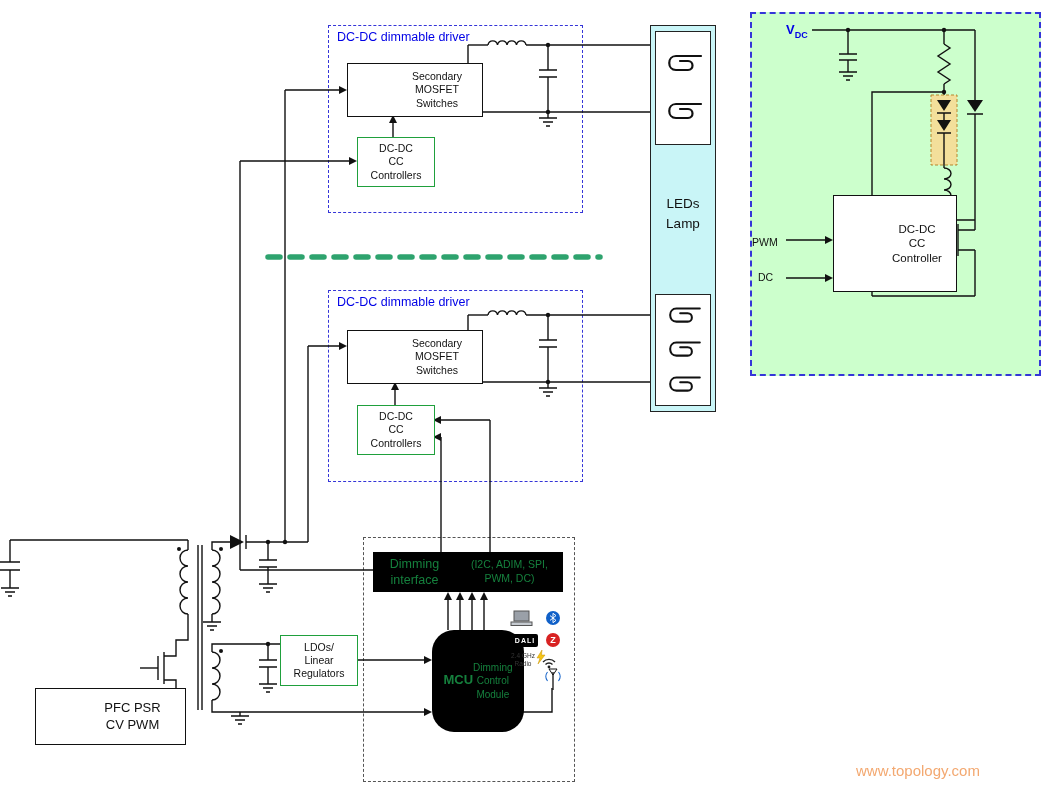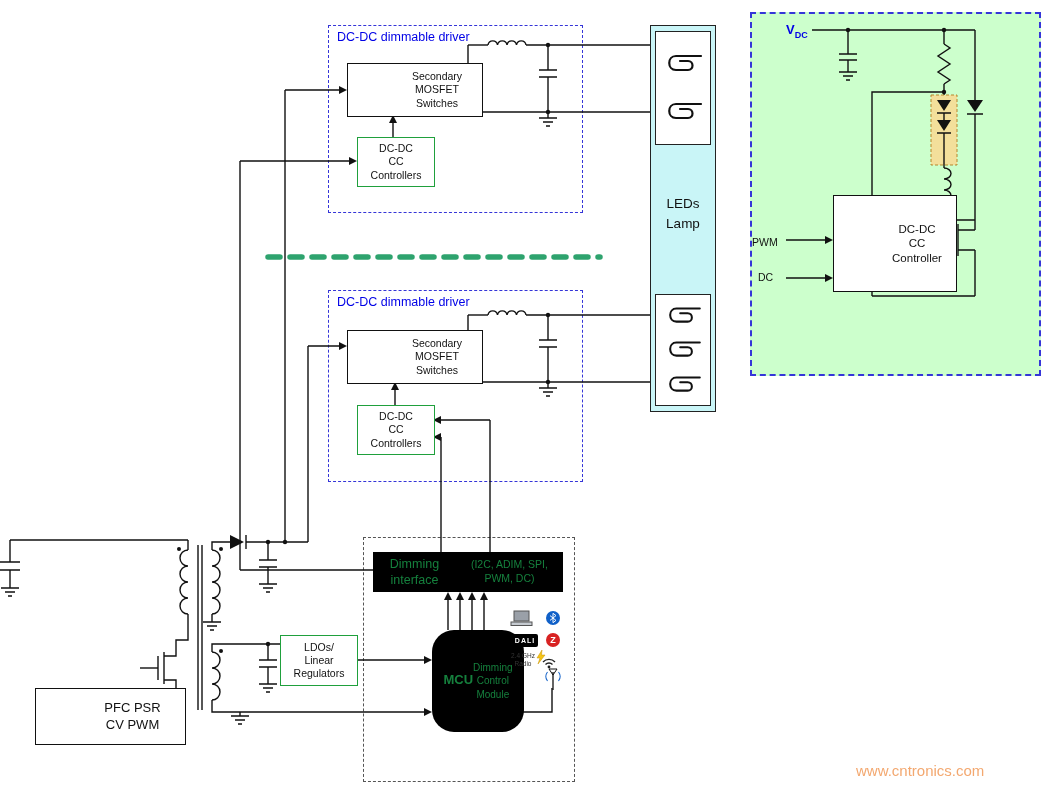--- a/index.html
+++ b/index.html
@@ -286,15 +286,15 @@
       <path d="M2,6 a8,8 0 0 1 12,0 M4.5,8.5 a4.8,4.8 0 0 1 7,0" stroke="#222" stroke-width="1.3" fill="none"></path>
       <circle cx="8" cy="11" r="1.4" fill="#222"></circle>
     </svg>
     <svg class="abs" style="left:36px;top:60px;" width="18" height="24" viewBox="0 0 18 24">
       <path d="M9,4 V22" stroke="#111" stroke-width="1.3" fill="none"></path>
       <polygon points="5,1 13,1 9,7" fill="none" stroke="#111" stroke-width="1"></polygon>
       <path d="M3.5,4 a7,7 0 0 0 0,9 M14.5,4 a7,7 0 0 1 0,9" stroke="#1060c8" stroke-width="1.1" fill="none"></path>
     </svg>
   </div>
 
-  <div class="z2 watermark" style="left:856px;top:762px;">www.cntronics.com</div>
+  <div class="z2 watermark" style="left:856px;top:762px;">www.topology.com</div>
 
 </div>
 
 </body></html>

